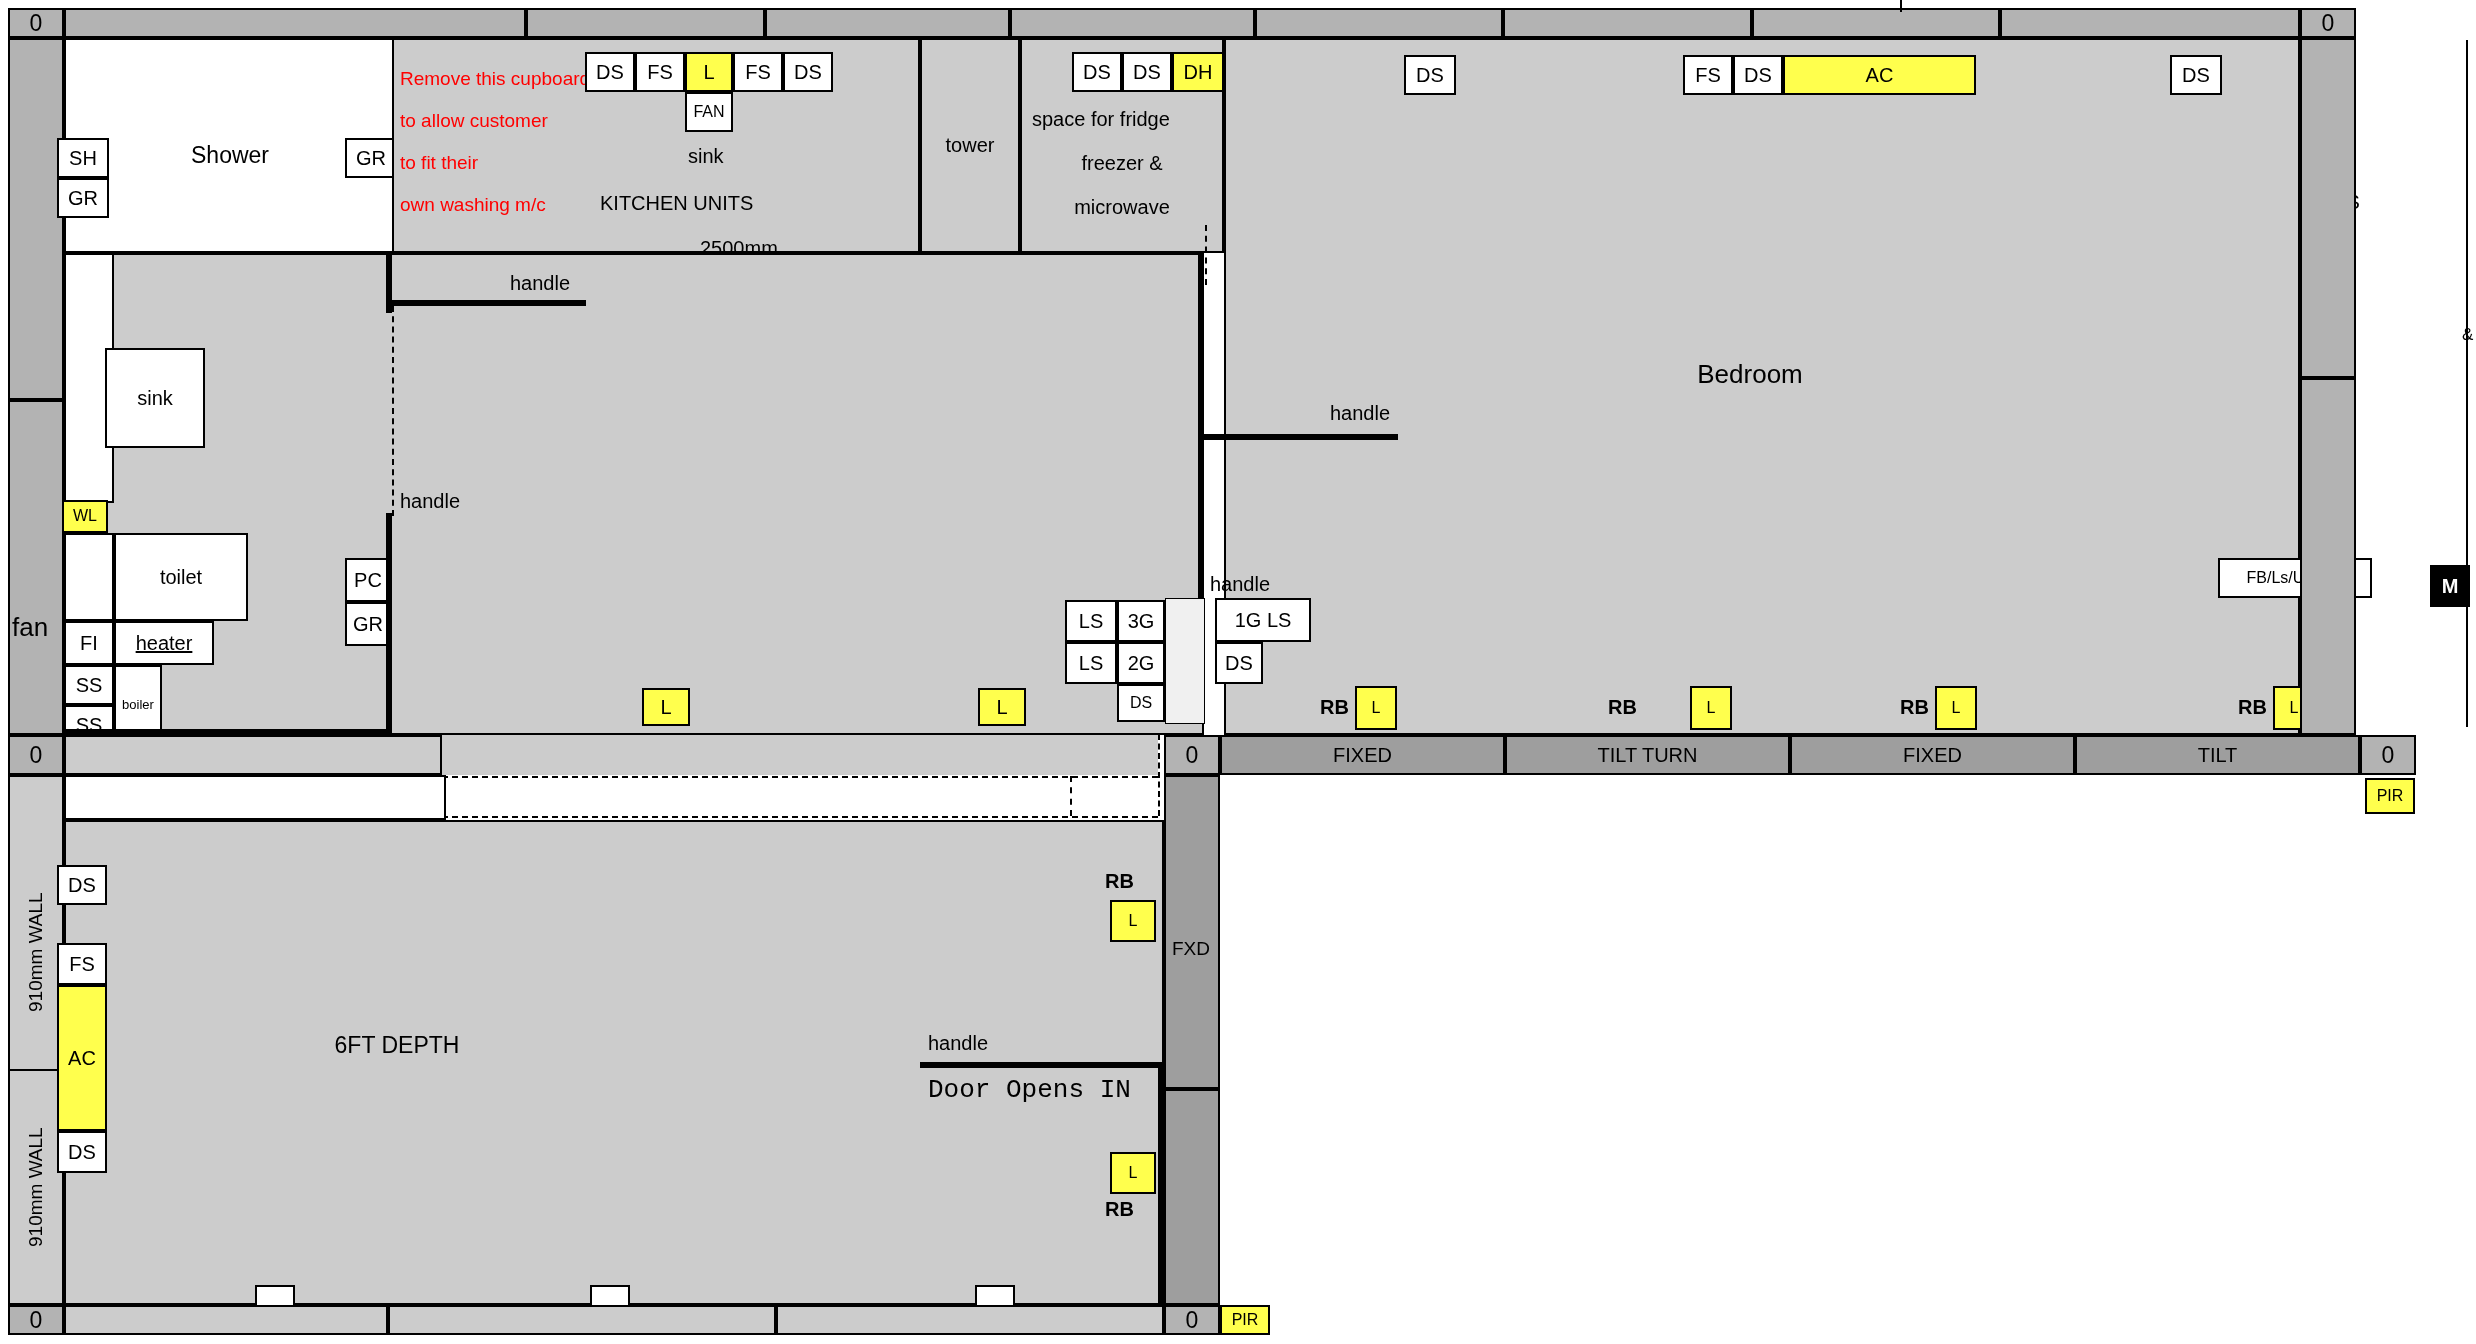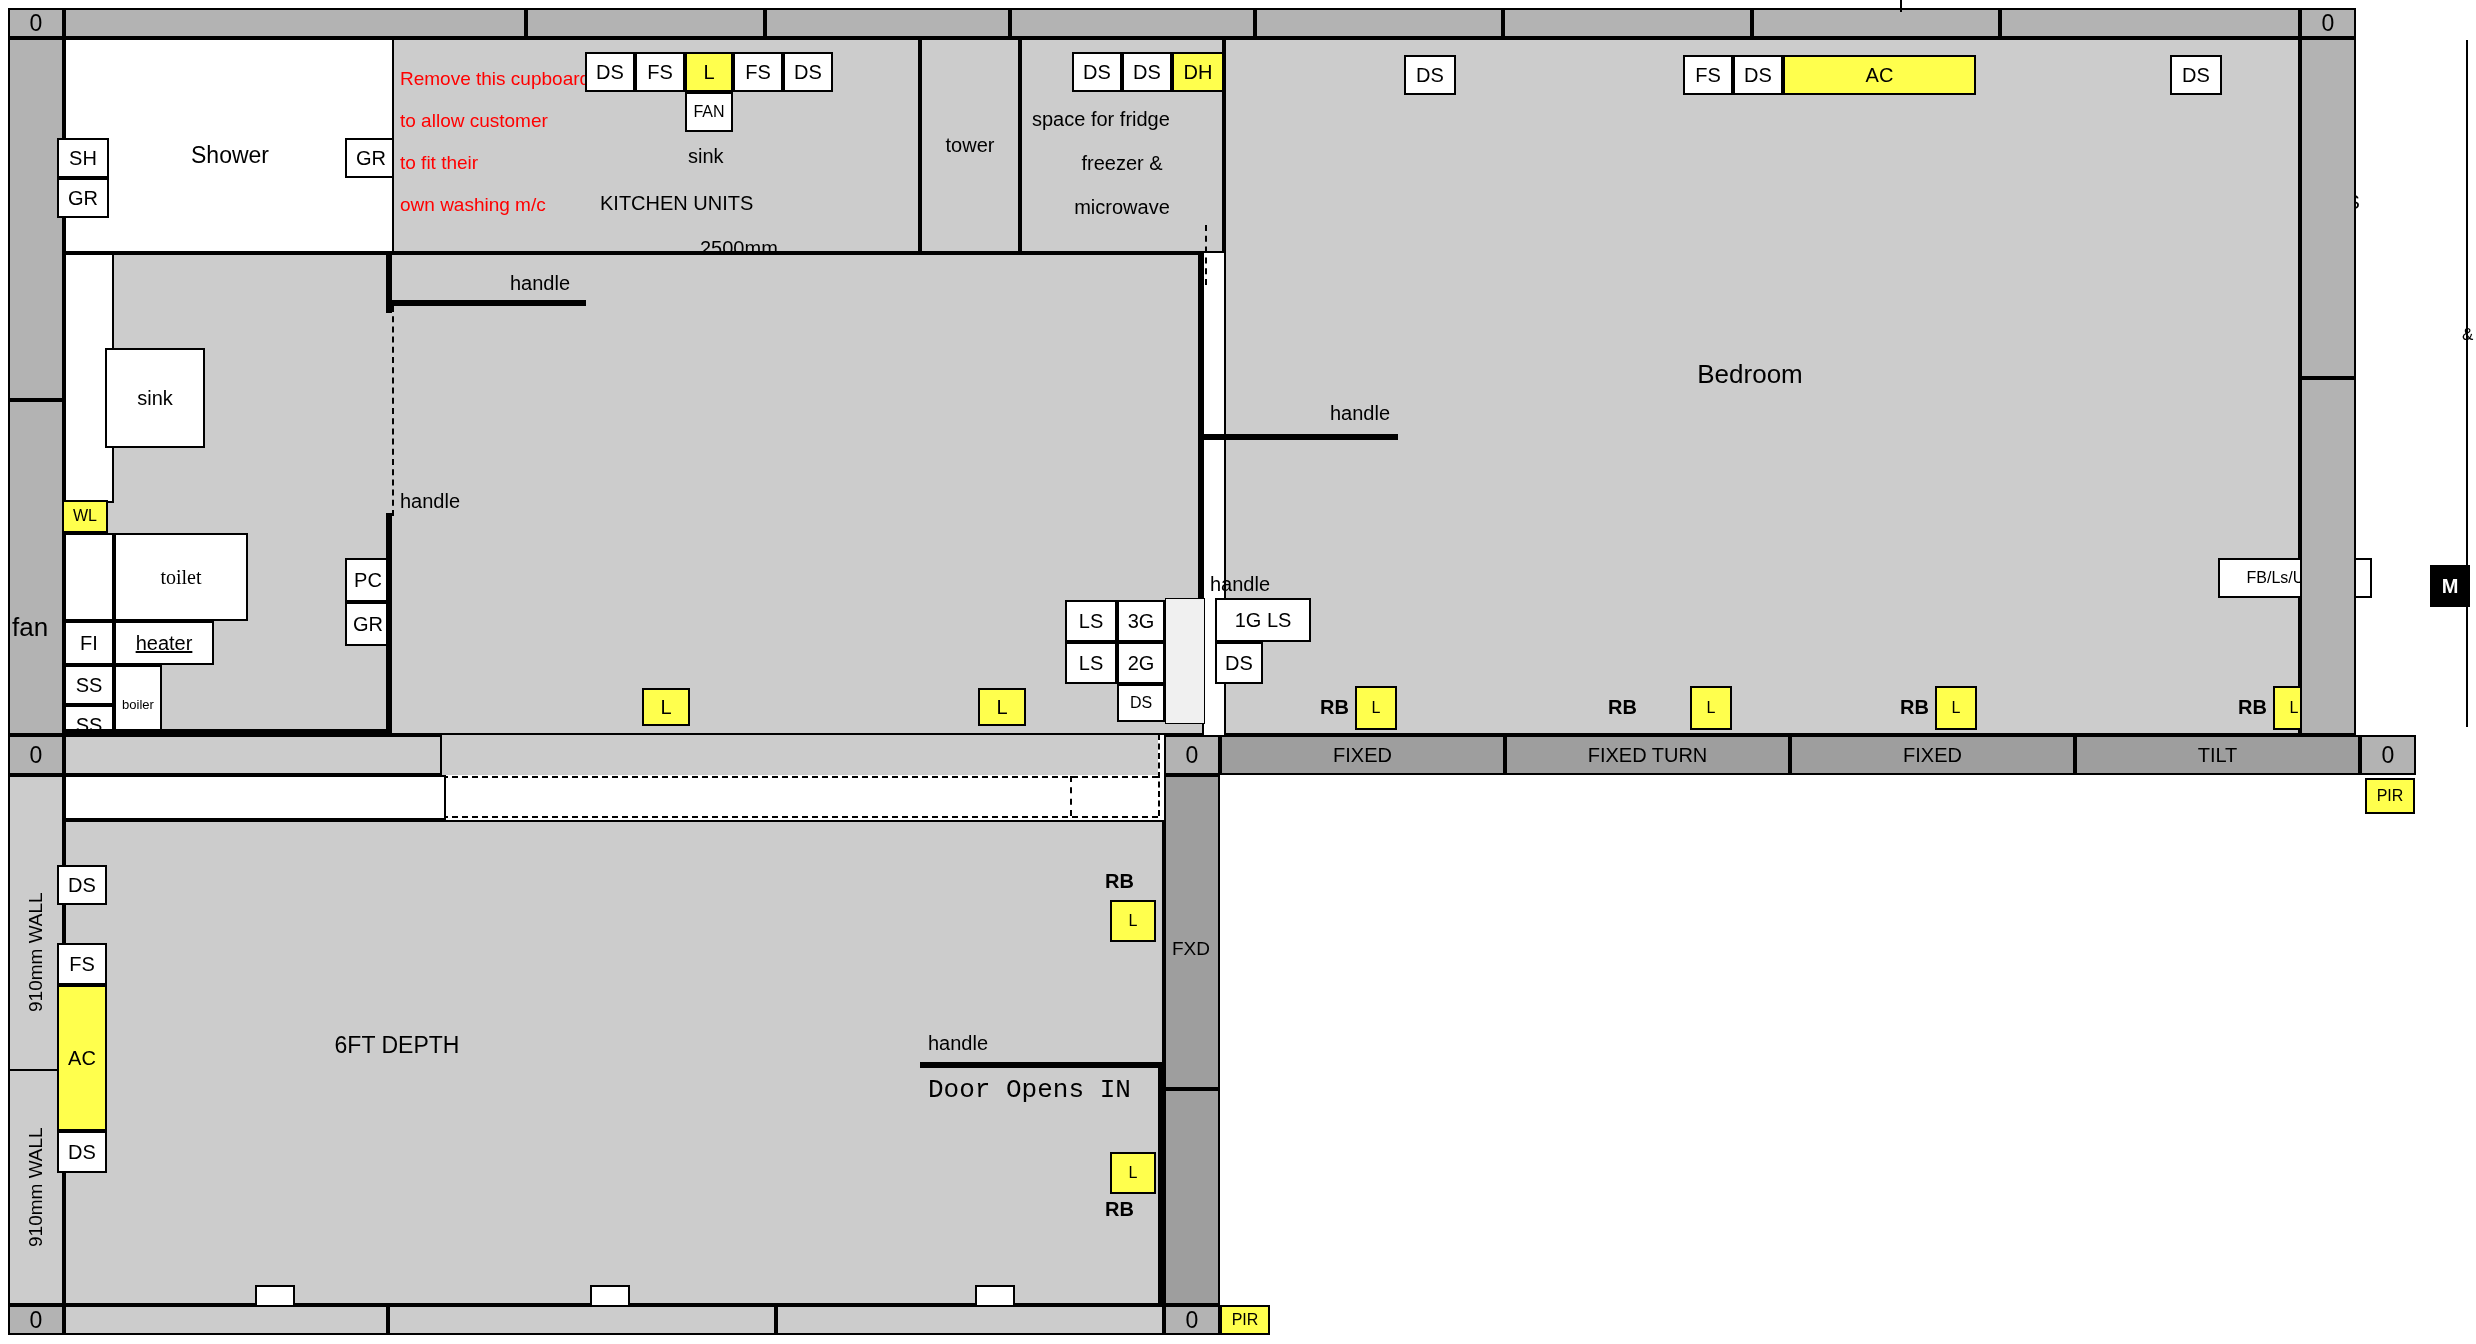--- a/index.html
+++ b/index.html
@@ -126,21 +126,21 @@
   <div class="abs fill-white bd" style="left:64px; top:253px; width:50px; height:250px;"></div>
 
   <div class="abs fill-white bd" style="left:105px; top:348px; width:100px; height:100px;"></div>
   <div class="abs cell" style="left:105px; top:348px; width:100px; height:100px;">sink</div>
 
   <div class="abs fill-yellow bd" style="left:62px; top:500px; width:46px; height:33px;"></div>
   <div class="abs cell sm" style="left:62px; top:500px; width:46px; height:33px;">WL</div>
 
   <div class="abs fill-white bd" style="left:64px; top:533px; width:50px; height:88px;"></div>
   <div class="abs fill-white bd" style="left:114px; top:533px; width:134px; height:88px;"></div>
-  <div class="abs cell" style="left:114px; top:533px; width:134px; height:88px;font-family:Liberation Serif, serif;">toilet</div>
+  <div class="abs cell" style="left:114px; top:533px; width:134px; height:88px;">toilet</div>
 
   <div class="abs fill-white bd" style="left:64px; top:621px; width:50px; height:44px;"></div>
   <div class="abs cell" style="left:64px; top:621px; width:50px; height:44px;">FI</div>
   <div class="abs fill-white bd" style="left:114px; top:621px; width:100px; height:44px;"></div>
   <div class="abs cell" style="left:114px; top:621px; width:100px; height:44px;text-decoration:underline;">heater</div>
 
   <div class="abs fill-white bd" style="left:64px; top:665px; width:50px; height:40px;"></div>
   <div class="abs cell" style="left:64px; top:665px; width:50px; height:40px;">SS</div>
   <div class="abs fill-white bd" style="left:64px; top:705px; width:50px; height:40px;"></div>
   <div class="abs cell" style="left:64px; top:705px; width:50px; height:40px;">SS</div>
@@ -278,21 +278,21 @@
   <div class="abs fill-room bd" style="left:64px;  top:735px; width:378px; height:40px;"></div>
   <div class="abs fill-room" style="left:442px; top:735px; width:716px; height:40px;"></div>
 
   <div class="abs fill-wall bd" style="left:1164px; top:735px; width:56px; height:40px;"></div>
   <div class="abs cell lg" style="left:1164px; top:735px; width:56px; height:40px;">0</div>
 
   <div class="abs fill-win bd" style="left:1220px; top:735px; width:285px; height:40px;"></div>
   <div class="abs cell" style="left:1220px; top:735px; width:285px; height:40px;">FIXED</div>
 
   <div class="abs fill-win bd" style="left:1505px; top:735px; width:285px; height:40px;"></div>
-  <div class="abs cell" style="left:1505px; top:735px; width:285px; height:40px;">FIXED TURN</div>
+  <div class="abs cell" style="left:1505px; top:735px; width:285px; height:40px;">TILT TURN</div>
 
   <div class="abs fill-win bd" style="left:1790px; top:735px; width:285px; height:40px;"></div>
   <div class="abs cell" style="left:1790px; top:735px; width:285px; height:40px;">FIXED</div>
 
   <div class="abs fill-win bd" style="left:2075px; top:735px; width:285px; height:40px;"></div>
   <div class="abs cell" style="left:2075px; top:735px; width:285px; height:40px;">TILT</div>
 
   <div class="abs fill-wall bd" style="left:2360px; top:735px; width:56px; height:40px;"></div>
   <div class="abs cell lg" style="left:2360px; top:735px; width:56px; height:40px;">0</div>
 

